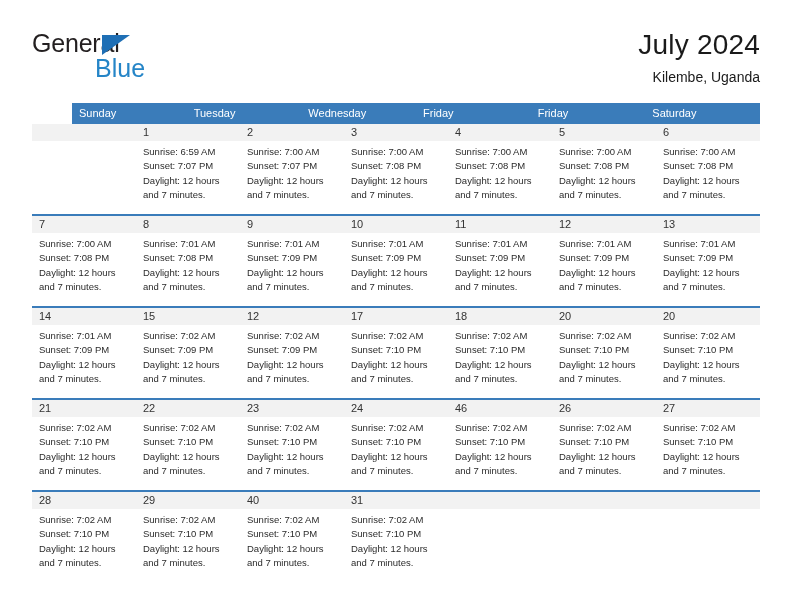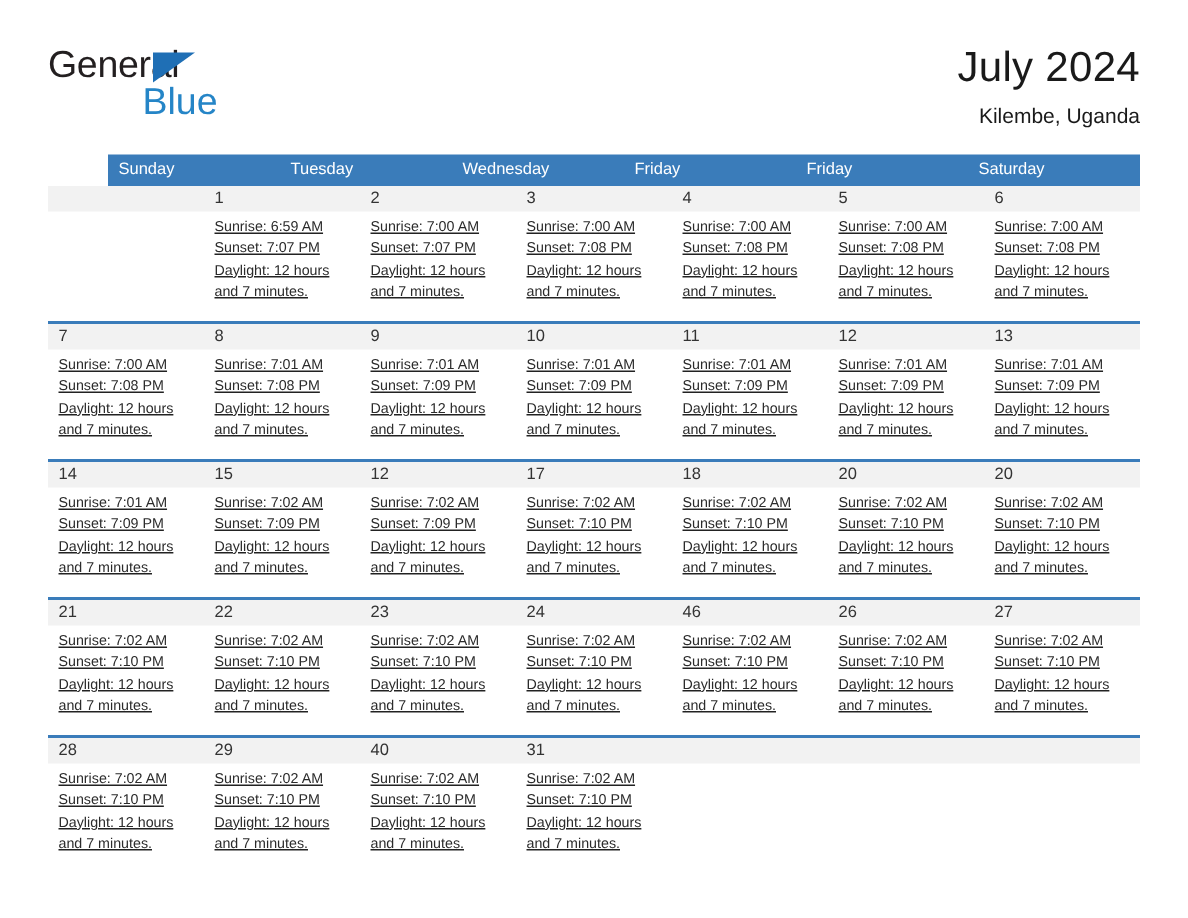--- a/index.html
+++ b/index.html
@@ -138,21 +138,20 @@
     line-height: 17px;
     padding-left: 7px;
     display: block;
   }
   .day-cell.empty .day-number-band {
     background: #f2f2f2;
   }
 
   .day-body {
     padding: 4px 6px 0 7px;
-    text-decoration: underline;
   }
   .day-line {
     font-size: 9.5px;
     line-height: 14.3px;
     color: #2b2b2b;
     white-space: nowrap;
   }
 </style>
 </head>
 <body>

